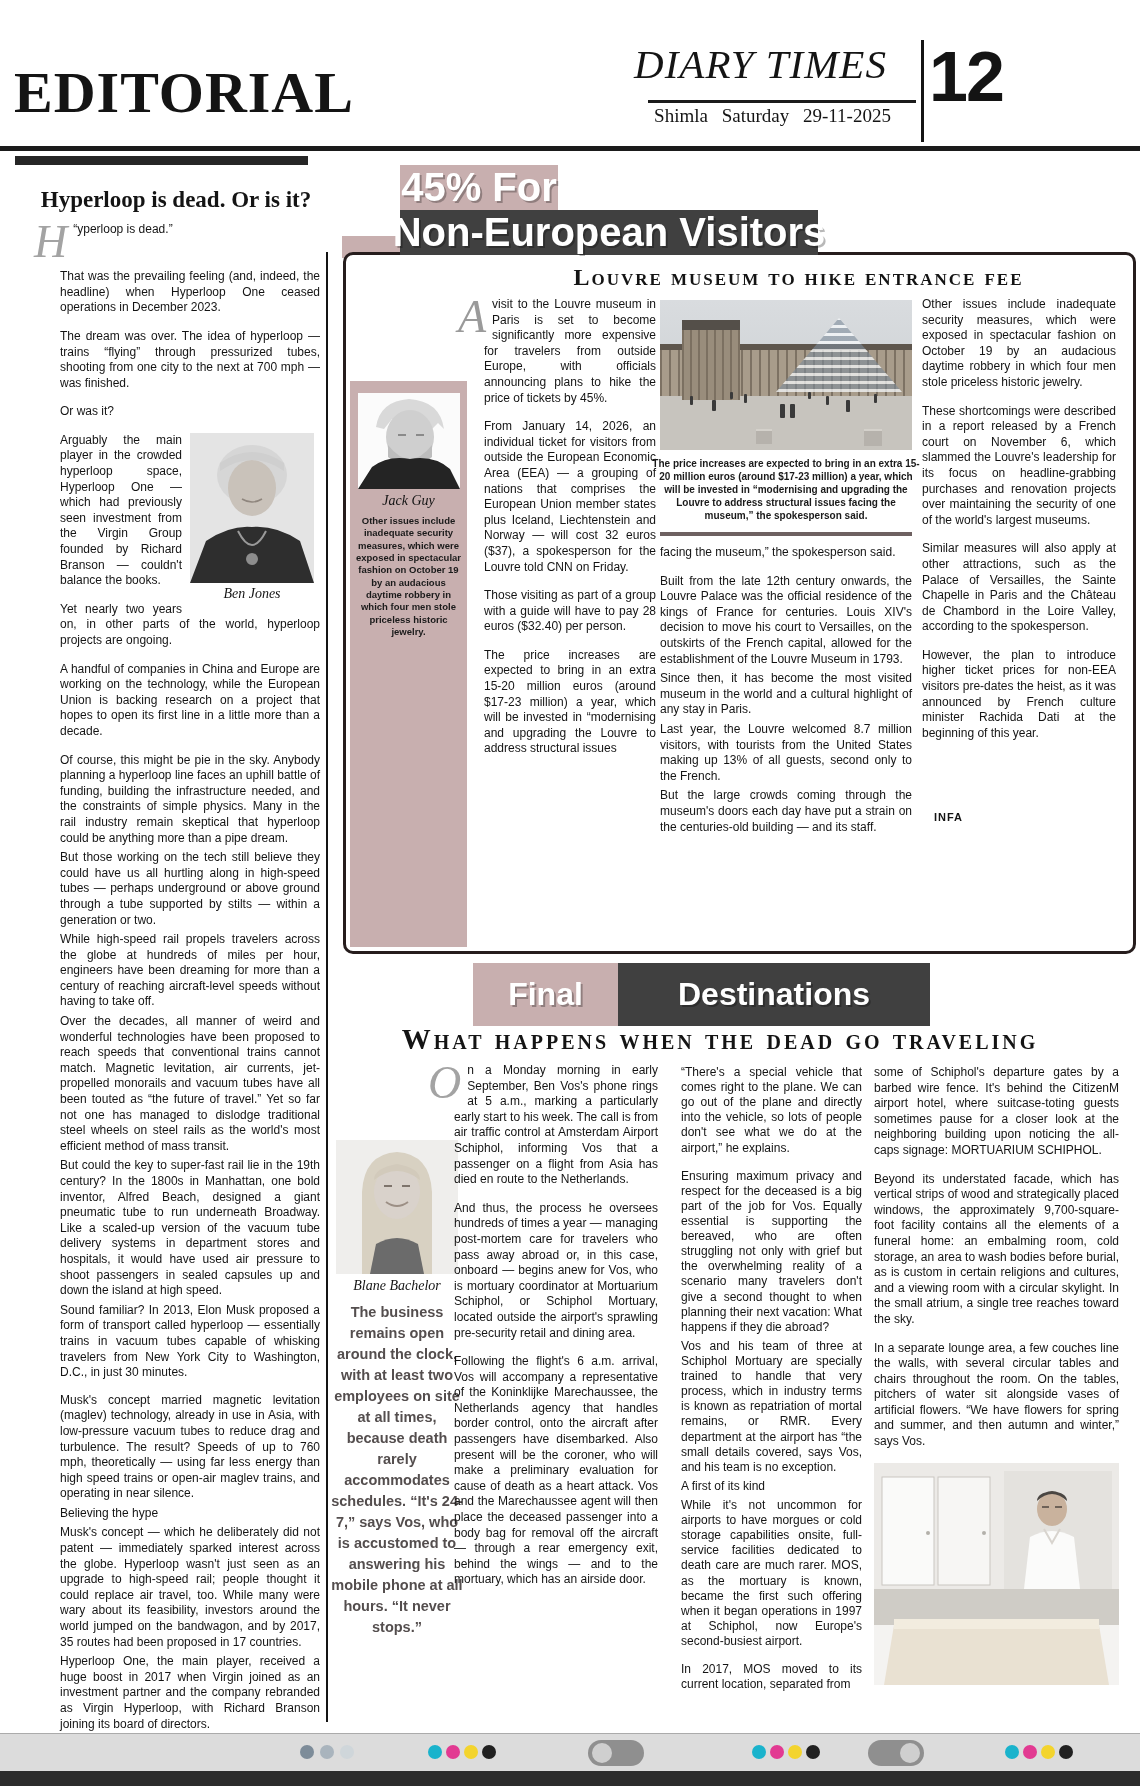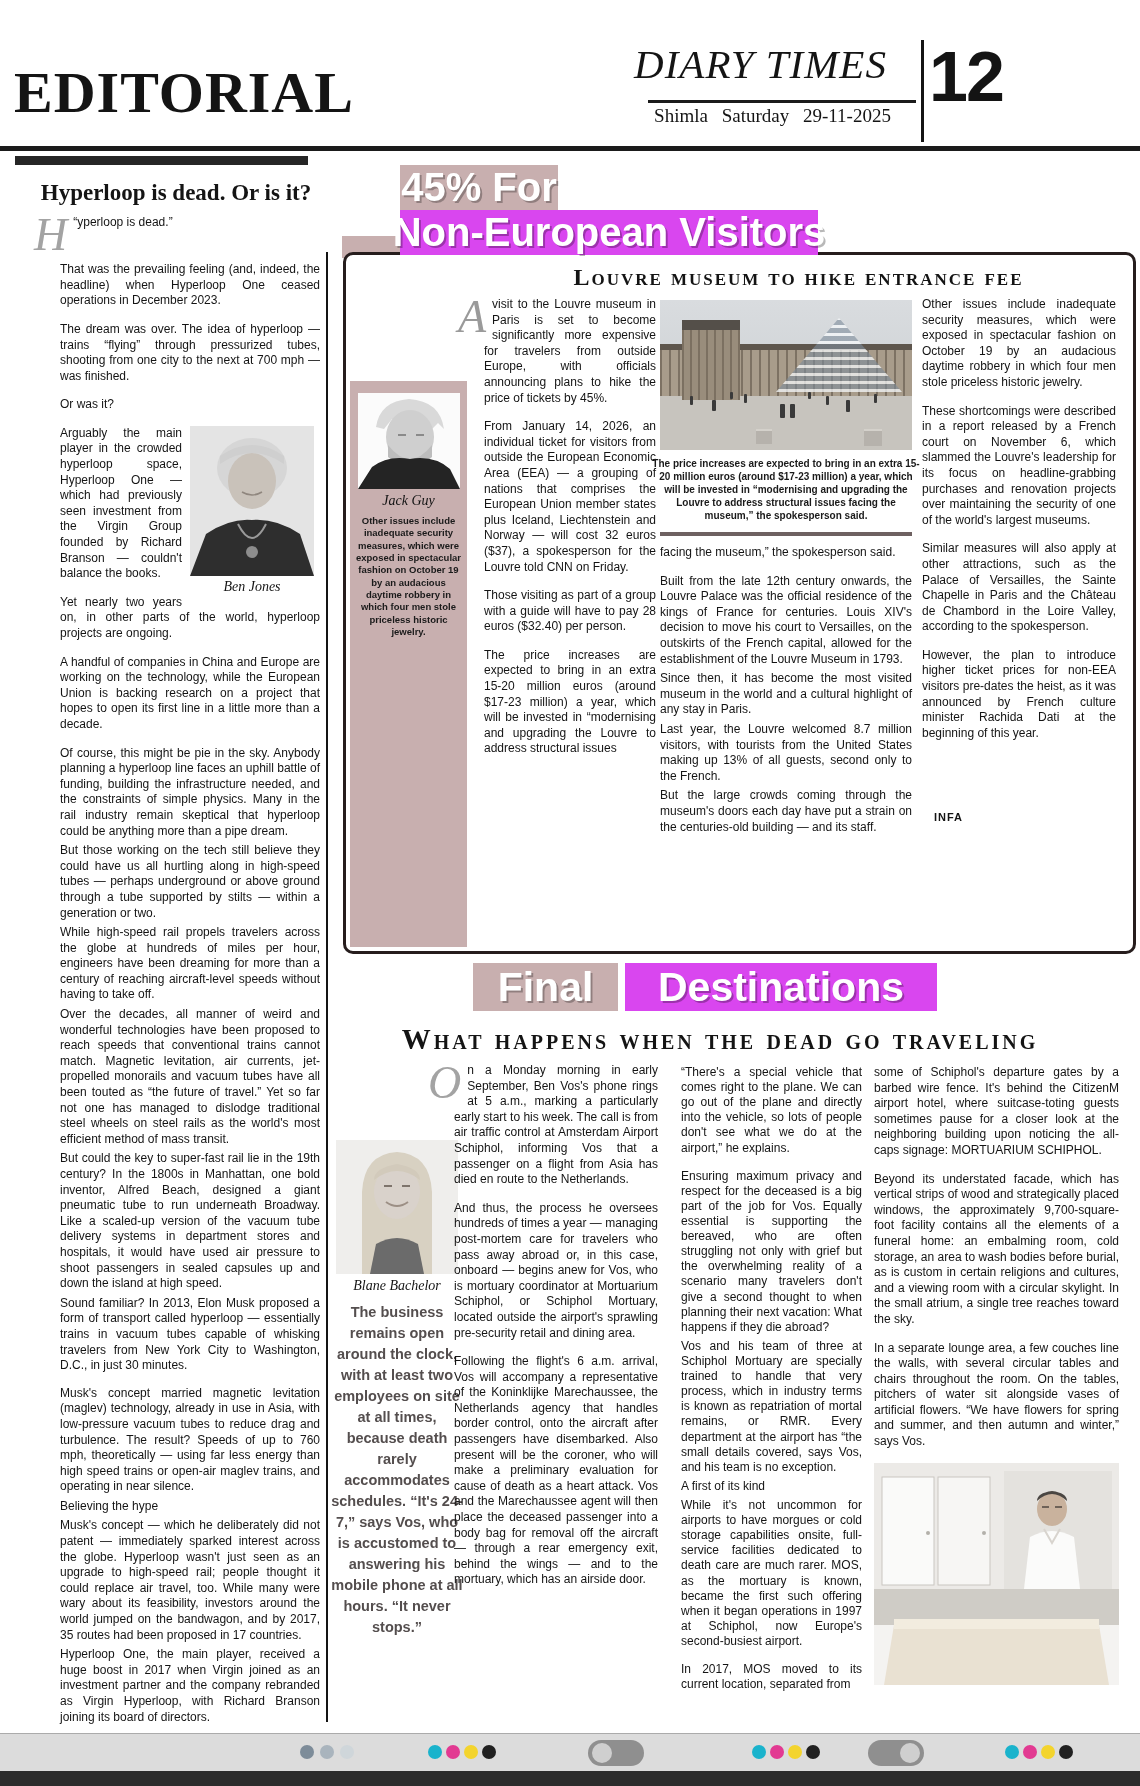--- a/index.html
+++ b/index.html
@@ -21,21 +21,21 @@
   .dropcap.dk{color:#9a9a9a;}
   .art-headline{font-family:"Liberation Serif",serif;font-weight:700;font-size:23px;line-height:1.05;}
   .sc{font-variant:small-caps;letter-spacing:2px;}
   .photoname{font-family:"Liberation Serif",serif;font-style:italic;font-size:14px;text-align:center;}
   .minicap{font-size:9.5px;font-weight:700;line-height:1.3;text-align:center;color:#1a1a1a;}
   
   .banner{display:flex;color:#fff;font-weight:700;}
   .banner .seg{display:flex;align-items:center;justify-content:center;white-space:nowrap;
                text-shadow:2px 2px 0 rgba(0,0,0,.28);}
   .mauve{background:#c8afaf;}
-  .dark{background:#d946ef;}
+  .dark{background:#404040;}
   
   .lbox{border:3px solid #261d1d;border-radius:10px;background:#fff;overflow:hidden;}
   
   .lv{overflow:hidden;background:linear-gradient(#d9dcdf 0%,#cfd3d6 58%,#c7c4be 58%);}
   .lv .bld{position:absolute;left:0;top:44px;width:100%;height:46px;background:#a89c8b;
            border-top:6px solid #5e564d;
            background-image:repeating-linear-gradient(90deg,rgba(55,45,35,.38) 0 2px,transparent 2px 9px);}
   .lv .pav{position:absolute;left:22px;top:20px;width:58px;height:70px;background:#998d7c;
            border-top:10px solid #544f49;
            background-image:repeating-linear-gradient(90deg,rgba(55,45,35,.3) 0 2px,transparent 2px 8px);}
@@ -63,21 +63,21 @@
   <div class="abs rule" style="left:648px;top:100px;width:268px;height:3px;"></div>
   <div class="abs dateline center" style="left:630px;top:105px;width:285px;">Shimla  Saturday  29-11-2025</div>
   <div class="abs vline" style="left:921px;top:40px;width:3px;height:102px;"></div>
   <div class="abs pagenum" style="left:929px;top:44px;width:80px;">12</div>
 
   <div class="abs rule" style="left:0;top:146px;width:1140px;height:5px;"></div>
   <div class="abs rule" style="left:15px;top:156px;width:293px;height:9px;background:#262626;"></div>
 
   <div class="abs vline" style="left:326px;top:252px;width:2px;height:1470px;"></div>
 
-  <div class="abs" style="left:32px;top:181px;width:288px;">
+  <div class="abs" style="left:32px;top:188px;width:288px;">
     <div class="art-headline center" style="margin-bottom:10px;">Hyperloop is dead. Or is it?</div>
 
     <div class="bodycol" style="padding-left:28px;">
       <p style="min-height:34px;">
         <span class="dropcap">H</span>
         <span>“yperloop is dead.”</span>
       </p>
       <p>That was the prevailing feeling (and, indeed, the headline) when Hyperloop One ceased operations in December 2023.</p>
       <p>The dream was over. The idea of hyperloop — trains “flying” through pressurized tubes, shooting from one city to the next at 700 mph — was finished.</p>
       <p>Or was it?</p>
@@ -182,21 +182,21 @@
     </div>
 
     <div class="abs" style="left:588px;top:556px;font-size:11px;font-weight:700;letter-spacing:1px;">INFA</div>
   </div>
 
   <div class="abs banner" style="left:400px;top:165px;height:108px;font-size:40px;flex-direction:column;">
     <div class="seg mauve" style="width:158px;">45% For</div>
     <div class="seg dark" style="width:418px;">Non-European Visitors</div>
   </div>
 
-  <div class="abs banner" style="left:473px;top:963px;height:48px;font-size:41px;gap:7px;">
+  <div class="abs banner" style="left:473px;top:963px;height:63px;font-size:32px;">
     <div class="seg mauve" style="width:145px;">Final</div>
     <div class="seg dark" style="width:312px;">Destinations</div>
   </div>
   <div class="abs art-headline sc center" style="left:320px;top:1024px;width:800px;font-size:29px;letter-spacing:3px;">What happens when the dead go traveling</div>
 
   <svg class="abs" style="left:336px;top:1140px;" width="122" height="134" viewBox="0 0 122 134">
     <rect width="122" height="134" fill="#efeeec"></rect>
     <path d="M26 134 L26 52 Q28 14 61 12 Q94 14 96 52 L96 134 Z" fill="#d8d1c2"></path>
     <ellipse cx="61" cy="52" rx="23" ry="27" fill="#d9d2cb"></ellipse>
     <path d="M38 40 Q61 22 84 40 Q84 28 61 24 Q38 28 38 40 Z" fill="#d2cabb"></path>

